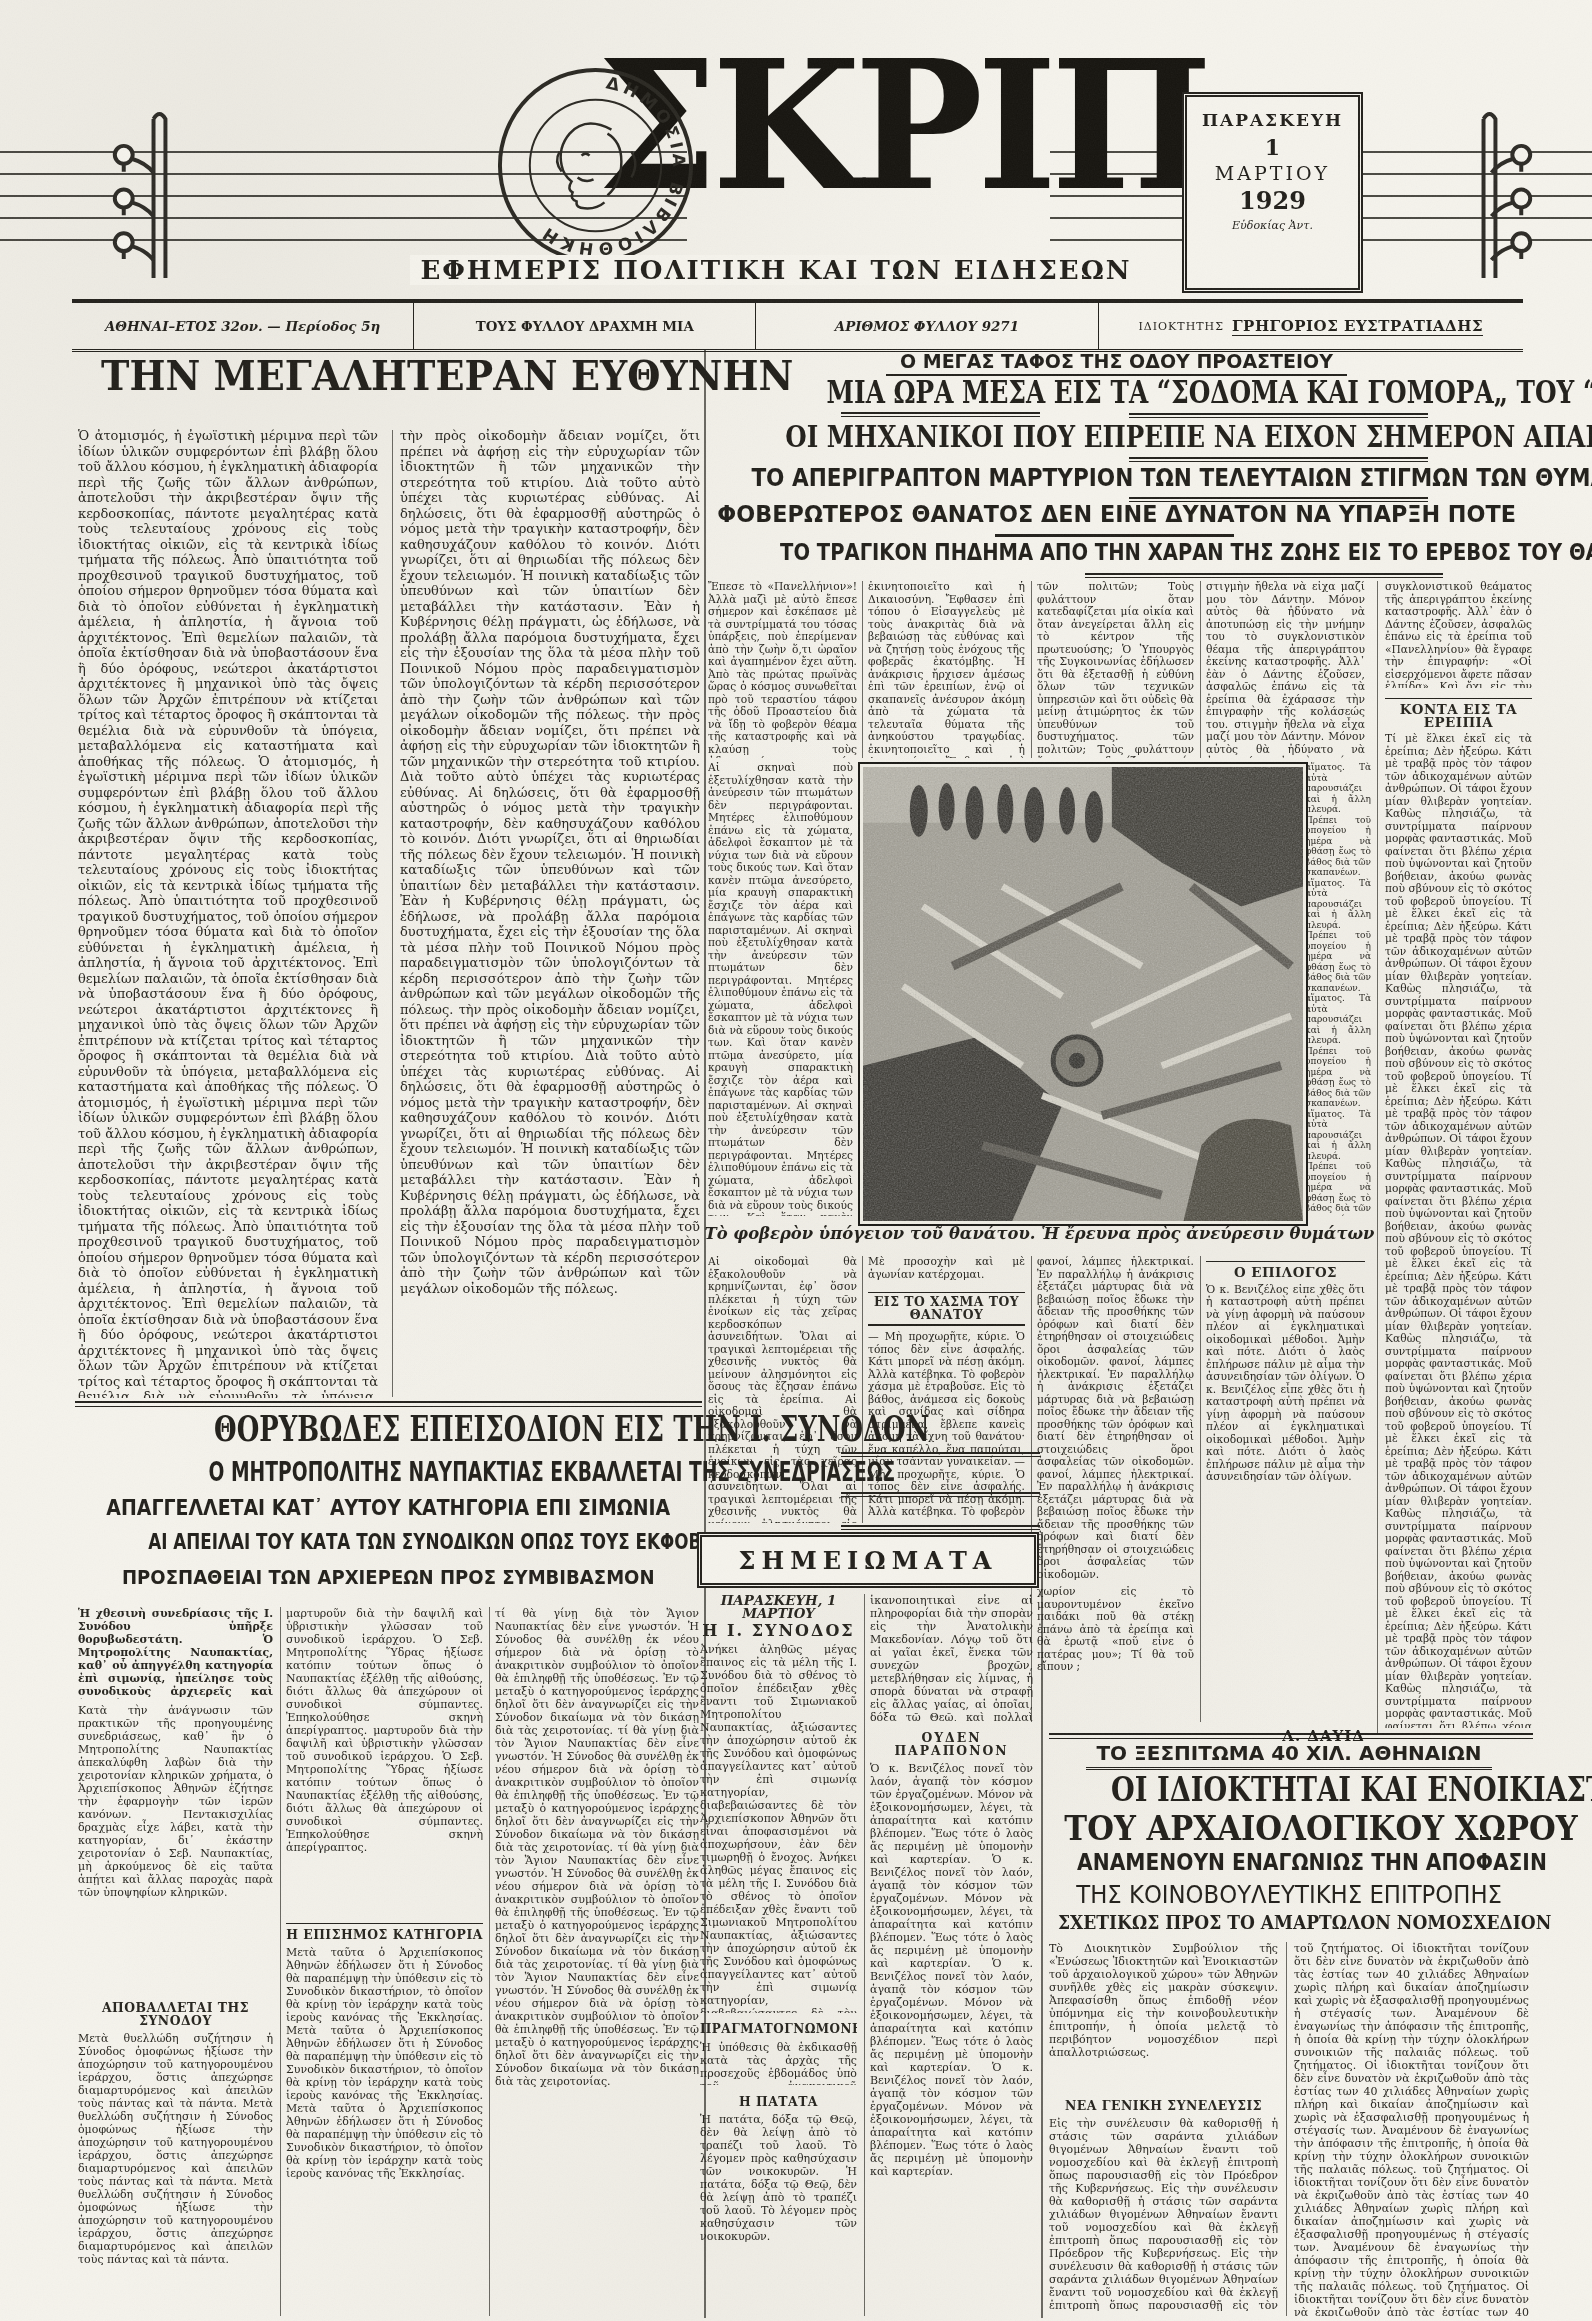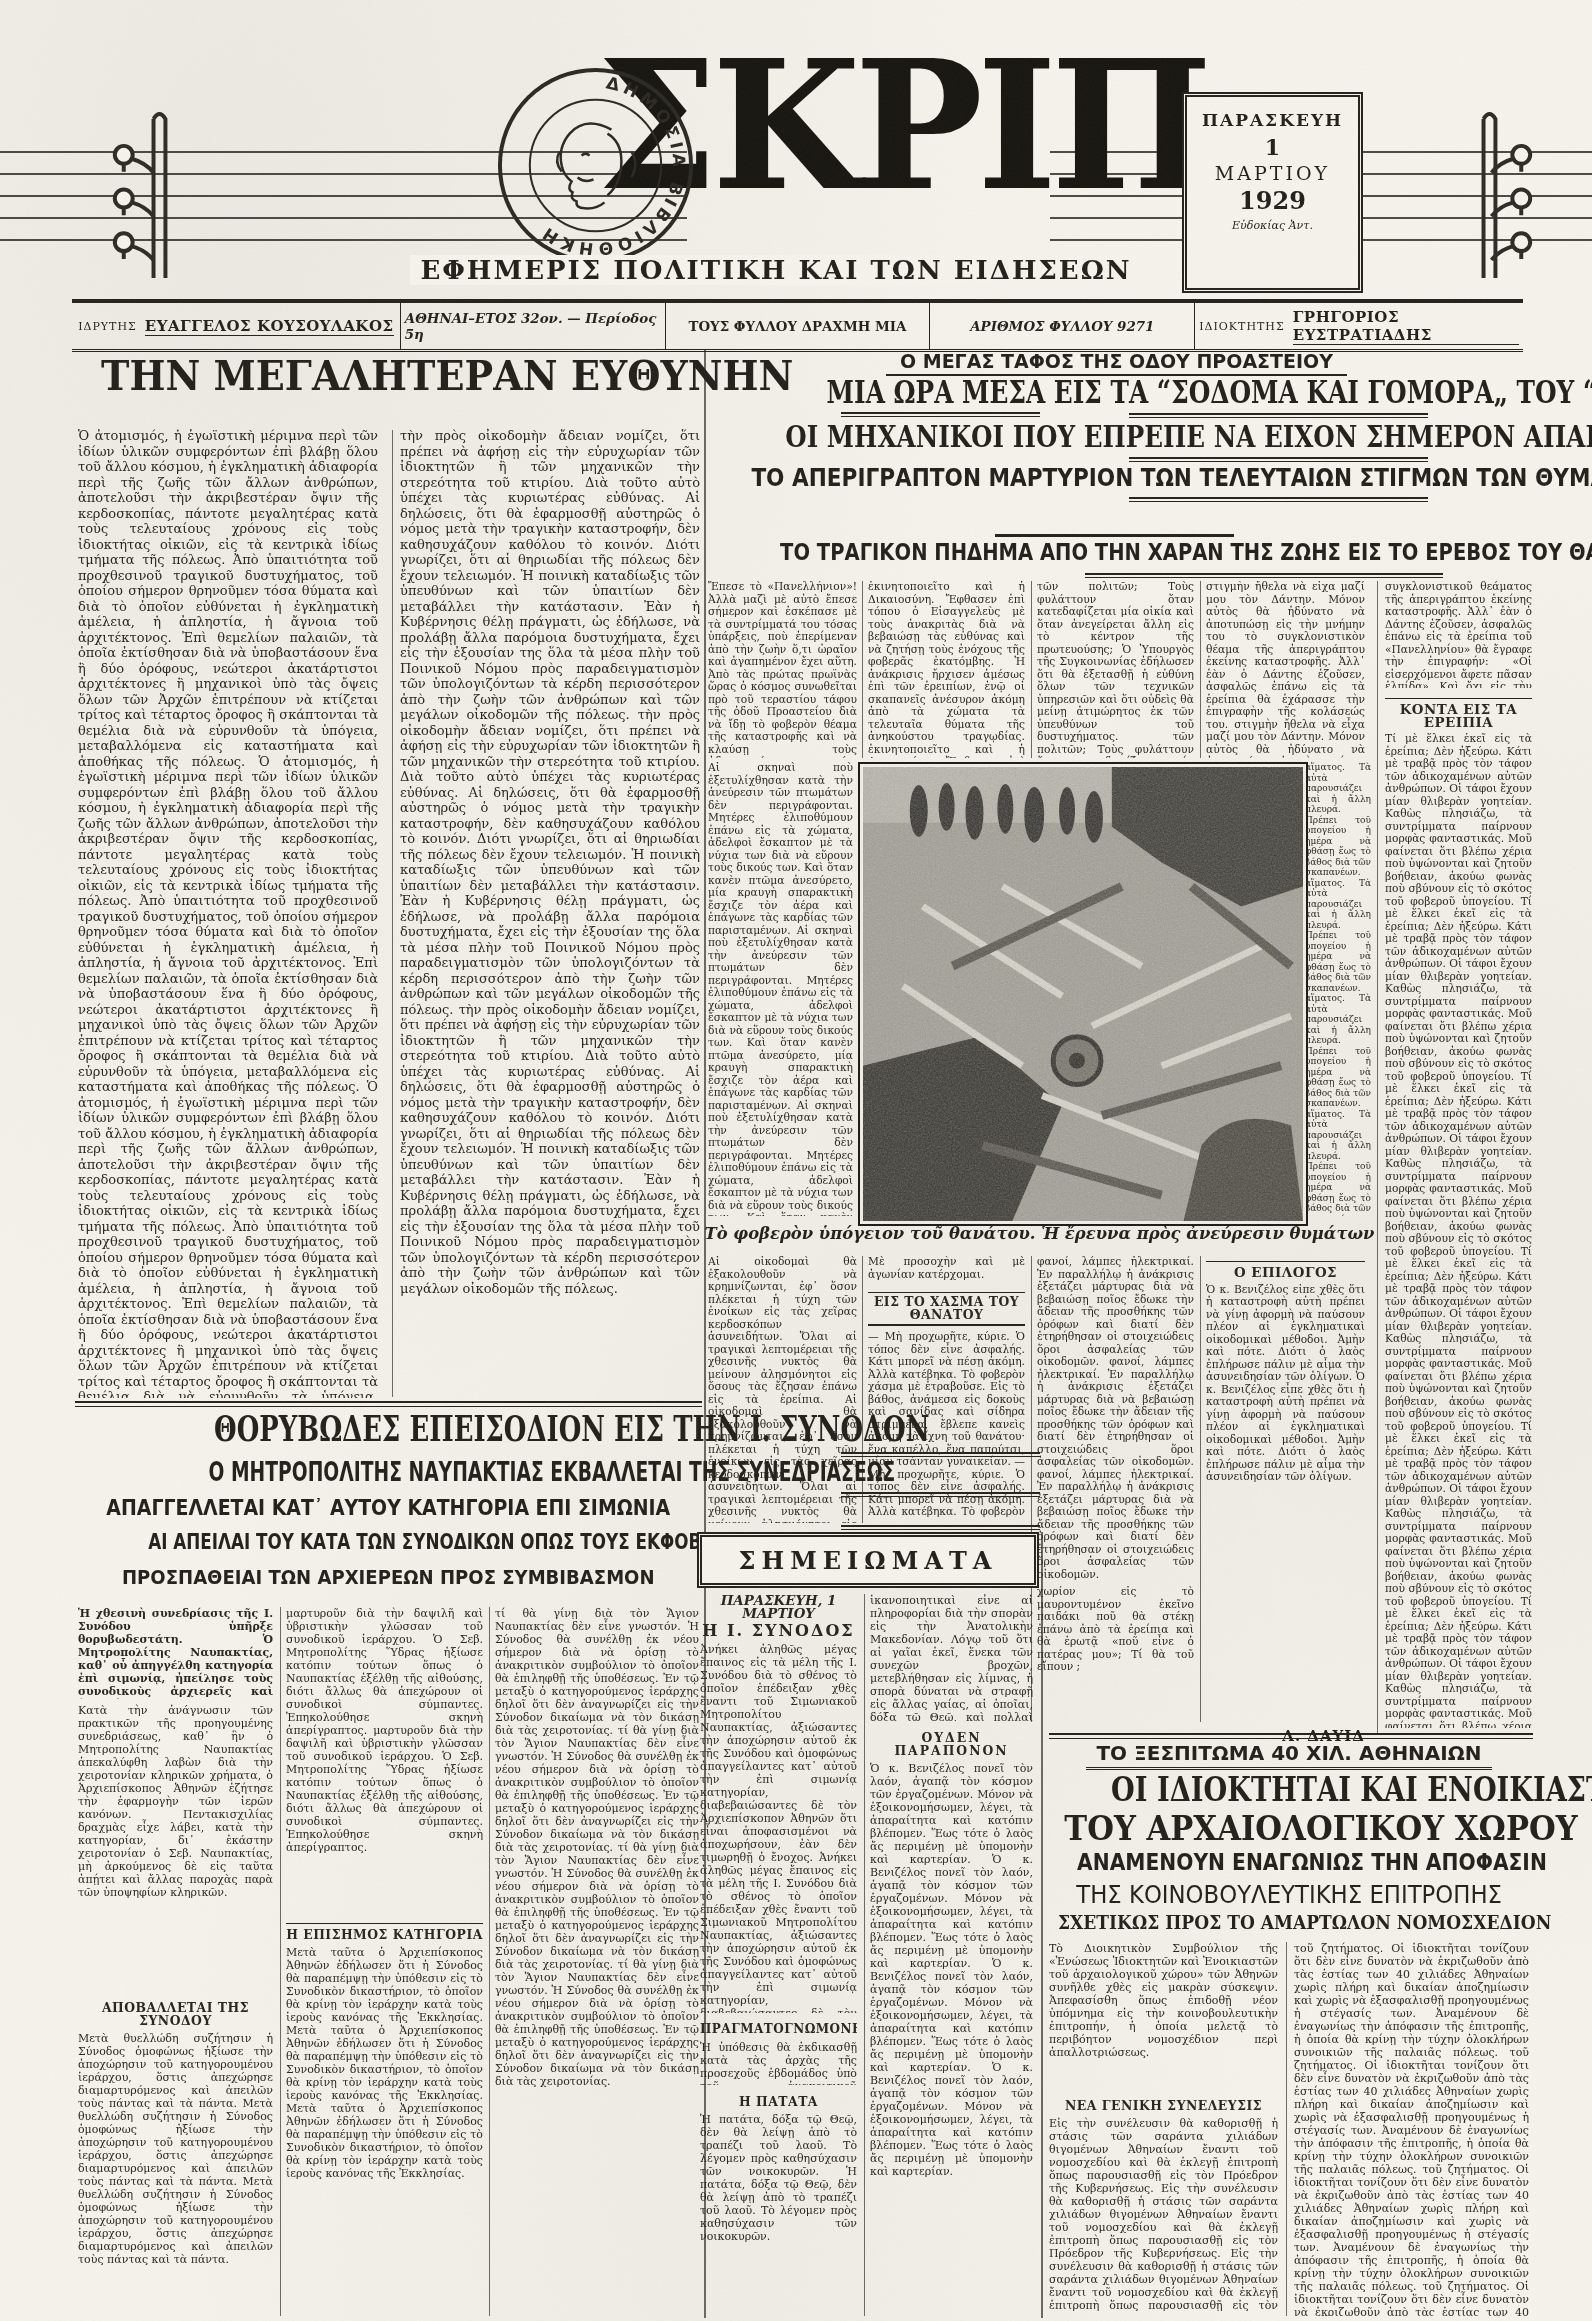--- a/index.html
+++ b/index.html
@@ -111,24 +111,20 @@
     <div style="font-size:19px;letter-spacing:3px;margin-top:2px">ΜΑΡΤΙΟΥ</div>
     <div style="font-size:24px;font-weight:bold;margin-top:2px">1929</div>
     <div style="font-size:11px;font-style:italic;margin-top:4px">Εὐδοκίας Ἀντ.</div>
   </div>
 
   <div class="hl" style="left:398px;top:255px;width:756px;z-index:4">
     <span class="serifb" style="font-size:26px;letter-spacing:2px;background:#f5f3ec;padding:0 10px">ΕΦΗΜΕΡΙΣ ΠΟΛΙΤΙΚΗ ΚΑΙ ΤΩΝ ΕΙΔΗΣΕΩΝ</span>
   </div>
 
   <div class="infobar" style="left:72px;top:299px;width:1451px;height:46px">
-    <div class="cell" style="flex:1.25;flex-direction:row;gap:8px">
-      <span class="lab">ΙΔΡΥΤΗΣ</span>
-      <span class="val">ΕΥΑΓΓΕΛΟΣ ΚΟΥΣΟΥΛΑΚΟΣ</span>
-    </div>
     <div class="cell">
         <span class="single">ΑΘΗΝΑΙ–ΕΤΟΣ 32ον. — Περίοδος 5η</span>
       </div>
     <div class="cell">
         <span class="single" style="font-style:normal">ΤΟΥΣ ΦΥΛΛΟΥ ΔΡΑΧΜΗ ΜΙΑ</span>
       </div>
     <div class="cell">
         <span class="single">ΑΡΙΘΜΟΣ ΦΥΛΛΟΥ 9271</span>
       </div>
     <div class="cell" style="flex:1.25;flex-direction:row;gap:8px">
@@ -160,20 +156,23 @@
   </div>
   <div class="underl" style="left:965px;top:413px;width:299px"></div>
   <div class="hl" style="left:701px;top:420px;width:831px">
     <span class="fit serifb" style="--sx:.85;font-size:29px">ΟΙ ΜΗΧΑΝΙΚΟΙ ΠΟΥ ΕΠΡΕΠΕ ΝΑ ΕΙΧΟΝ ΣΗΜΕΡΟΝ ΑΠΑΓΧΟΝΙΣΘΗ</span>
   </div>
   <div class="underl" style="left:965px;top:457px;width:299px"></div>
   <div class="hl" style="left:701px;top:464px;width:831px">
     <span class="fit sansb" style="--sx:.9;font-size:24px">ΤΟ ΑΠΕΡΙΓΡΑΠΤΟΝ ΜΑΡΤΥΡΙΟΝ ΤΩΝ ΤΕΛΕΥΤΑΙΩΝ ΣΤΙΓΜΩΝ ΤΩΝ ΘΥΜΑΤΩΝ</span>
   </div>
   <div class="underl" style="left:965px;top:497px;width:299px"></div>
+  <div class="hl" style="left:701px;top:501px;width:831px">
+    <span class="fit sansb" style="--sx:.97;font-size:23px">ΦΟΒΕΡΩΤΕΡΟΣ ΘΑΝΑΤΟΣ ΔΕΝ ΕΙΝΕ ΔΥΝΑΤΟΝ ΝΑ ΥΠΑΡΞΗ ΠΟΤΕ</span>
+  </div>
   <div class="rule-h" style="left:995px;top:534px;width:239px;height:3px"></div>
   <div class="hl" style="left:701px;top:539px;width:831px">
     <span class="fit sansb" style="--sx:.85;font-size:23px">ΤΟ ΤΡΑΓΙΚΟΝ ΠΗΔΗΜΑ ΑΠΟ ΤΗΝ ΧΑΡΑΝ ΤΗΣ ΖΩΗΣ ΕΙΣ ΤΟ ΕΡΕΒΟΣ ΤΟΥ ΘΑΝΑΤΟΥ</span>
   </div>
   <div class="underl" style="left:935px;top:573px;width:358px"></div>
 
   <div class="col" style="left:708px;top:581px;width:149px;height:177px;font-size:10.7px;line-height:12.5px">
     <p>Ἔπεσε τὸ «Πανελλήνιον»! Ἀλλὰ μαζὶ μὲ αὐτὸ ἔπεσε σήμερον καὶ ἐσκέπασε μὲ τὰ συντρίμματά του τόσας ὑπάρξεις, ποὺ ἐπερίμεναν ἀπὸ τὴν ζωὴν ὅ,τι ὡραῖον καὶ ἀγαπημένον ἔχει αὕτη. Ἀπὸ τὰς πρώτας πρωϊνὰς ὥρας ὁ κόσμος συνωθεῖται πρὸ τοῦ τεραστίου τάφου τῆς ὁδοῦ Προαστείου διὰ νὰ ἴδῃ τὸ φοβερὸν θέαμα τῆς καταστροφῆς καὶ νὰ κλαύσῃ τοὺς ἀδικοχαμένους νεκρούς. Ἔπεσε τὸ «Πανελλήνιον»! Ἀλλὰ μαζὶ μὲ αὐτὸ ἔπεσε σήμερον καὶ ἐσκέπασε μὲ τὰ συντρίμματά του τόσας ὑπάρξεις, ποὺ ἐπερίμεναν ἀπὸ τὴν ζωὴν ὅ,τι ὡραῖον καὶ ἀγαπημένον ἔχει αὕτη. Ἀπὸ τὰς πρώτας πρωϊνὰς ὥρας ὁ κόσμος συνωθεῖται πρὸ τοῦ τεραστίου τάφου τῆς ὁδοῦ Προαστείου διὰ νὰ ἴδῃ τὸ φοβερὸν θέαμα τῆς καταστροφῆς καὶ νὰ κλαύσῃ τοὺς ἀδικοχαμένους νεκρούς.</p>
   </div>
   <div class="rule-v" style="left:862px;top:581px;height:177px"></div>

